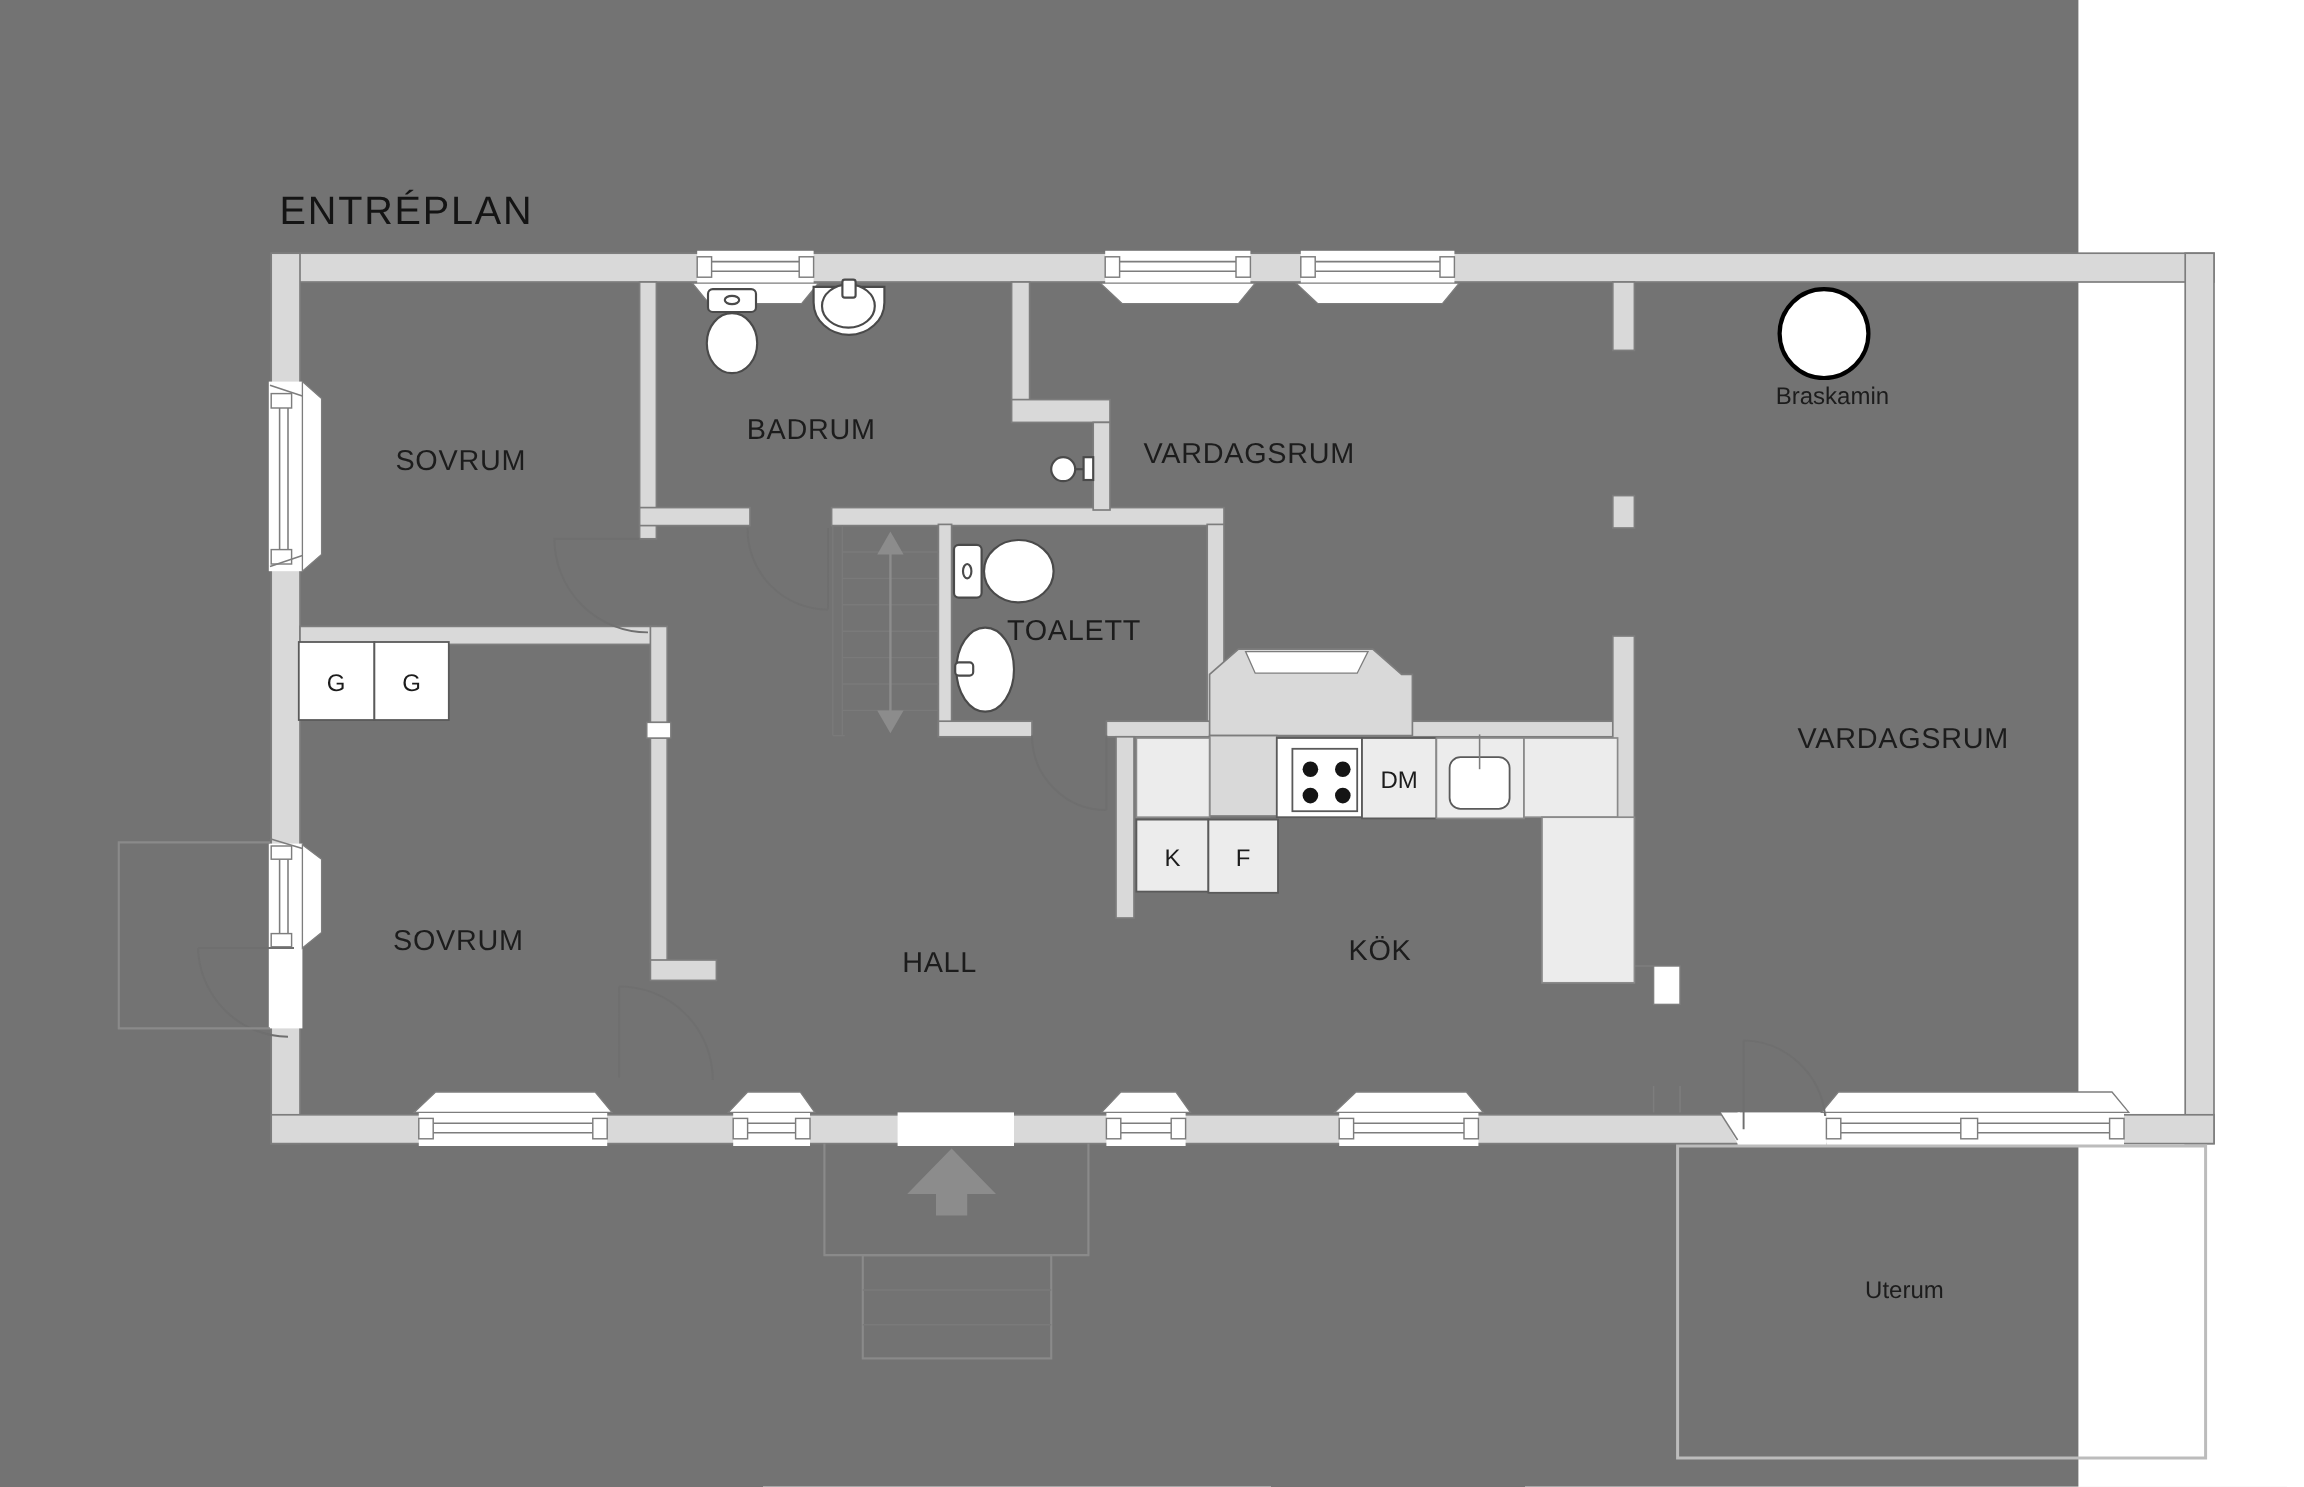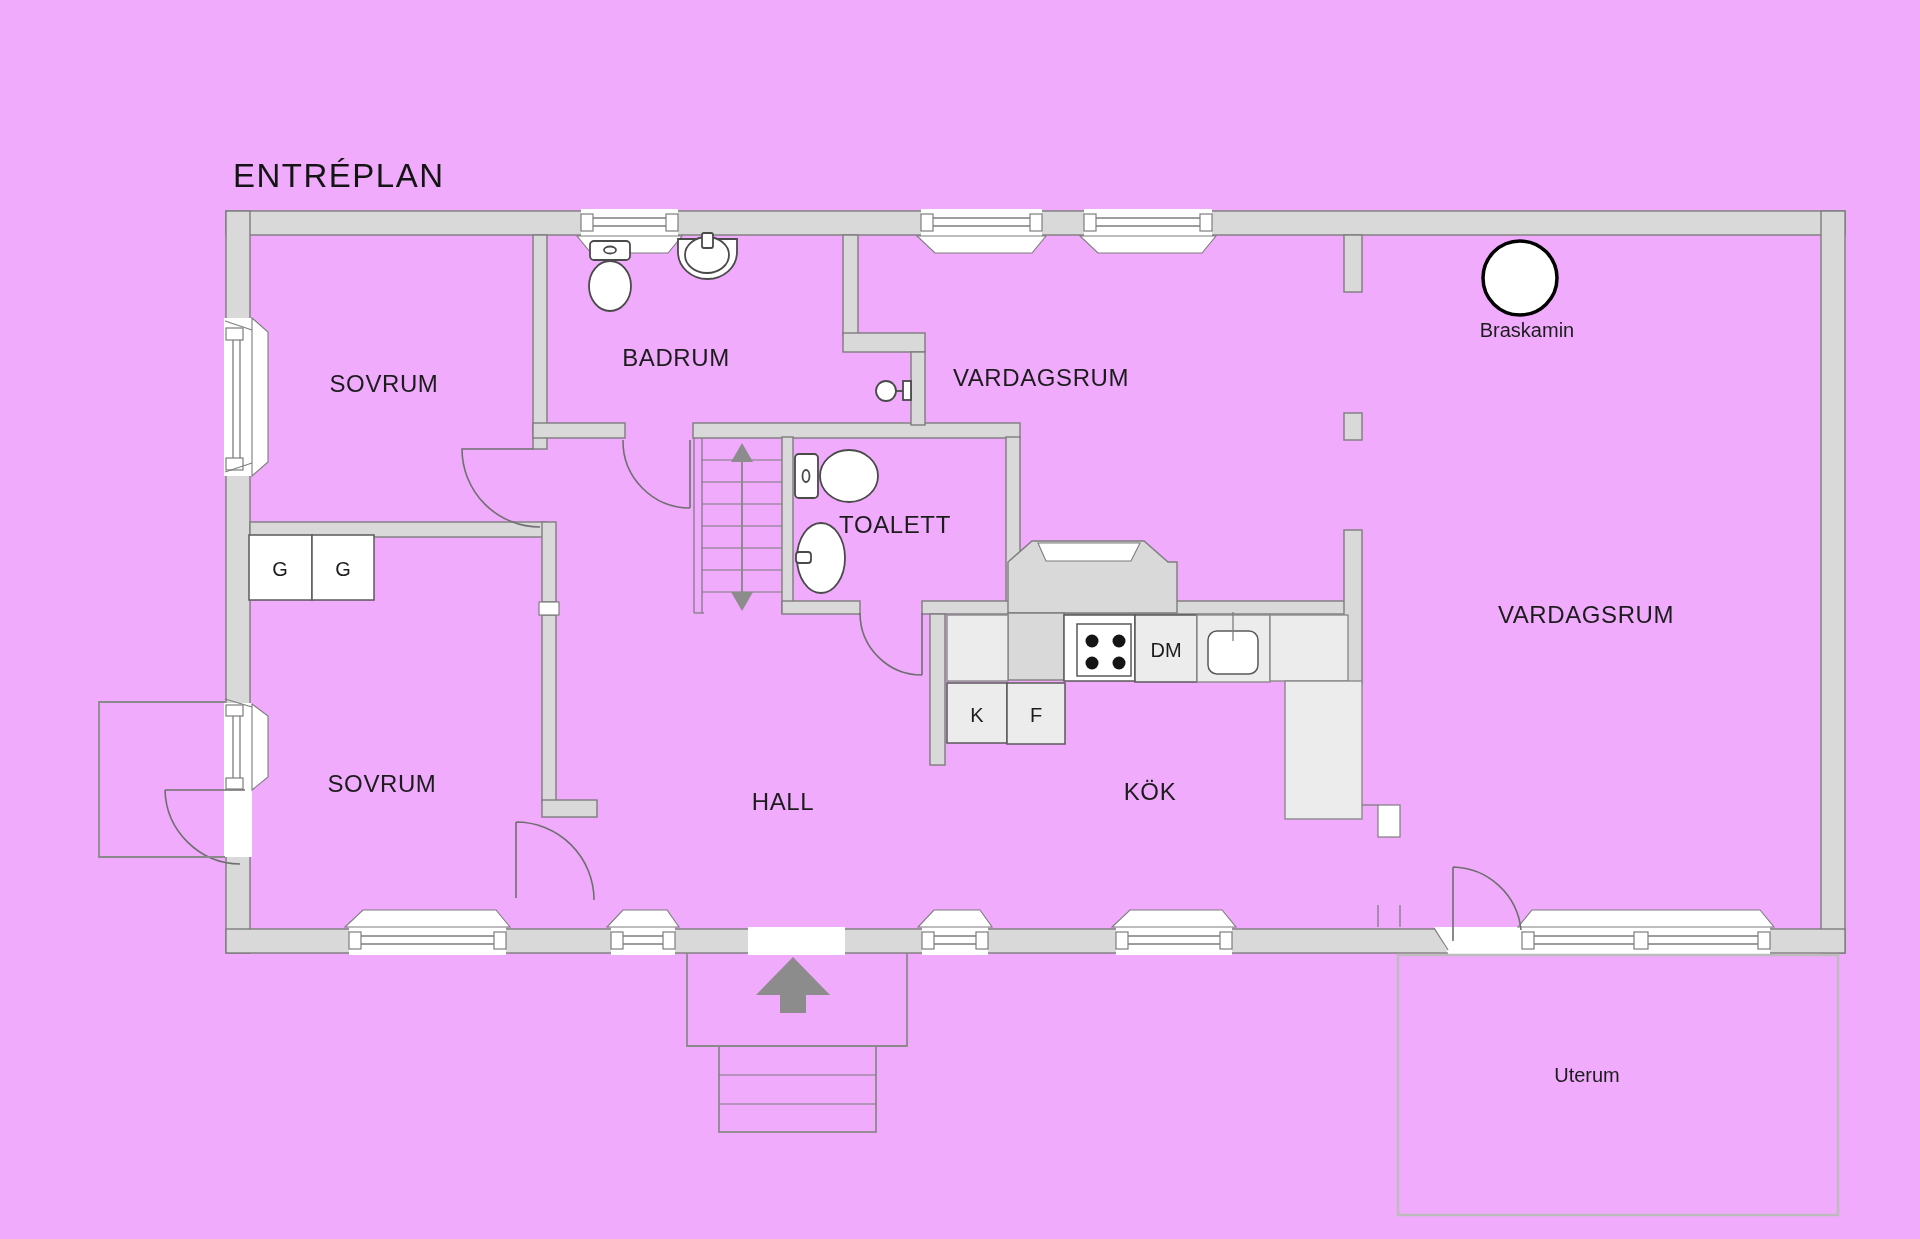--- a/index.html
+++ b/index.html
@@ -1,16 +1,16 @@
 <!DOCTYPE html>
 <html style="--wall-fill: #d9d9d9; --wall-stroke: #7d7d7d; --counter-fill: #ececec; --arrow-fill: #8c8c8c; --door-stroke: #6f6f6f; --fixture-stroke: #4a4a4a; --braskamin-stroke: #000000; --text: #1c1c1c;"><head>
 <meta charset="utf-8">
 <style>
   html,body{margin:0;padding:0;background:#ffffff;}
-  .stage{width:1920px;height:1239px;position:relative;background:#f0abfc;text-decoration:underline;}
+  .stage{width:1732px;height:1239px;position:relative;background:#737373;text-decoration:underline;}
   svg{display:block;}
   .wall{fill:var(--wall-fill,#d9d9d9);stroke:var(--wall-stroke,#7d7d7d);stroke-width:1.4;}
   .opening{fill:#ffffff;stroke:none;}
   .sill{fill:#ffffff;stroke:var(--wall-stroke,#7d7d7d);stroke-width:1.1;}
   .wline{stroke:var(--wall-stroke,#7d7d7d);stroke-width:1.3;fill:none;}
   .wcap{fill:#ffffff;stroke:var(--wall-stroke,#7d7d7d);stroke-width:1.2;}
   .door{fill:none;stroke:var(--door-stroke,#6f6f6f);stroke-width:1.6;}
   .counter{fill:var(--counter-fill,#ececec);stroke:#8a8a8a;stroke-width:1.4;}
   .appliance{fill:var(--counter-fill,#ececec);stroke:#5a5a5a;stroke-width:1.5;}
   .whitebox{fill:#ffffff;stroke:#5a5a5a;stroke-width:1.5;}

